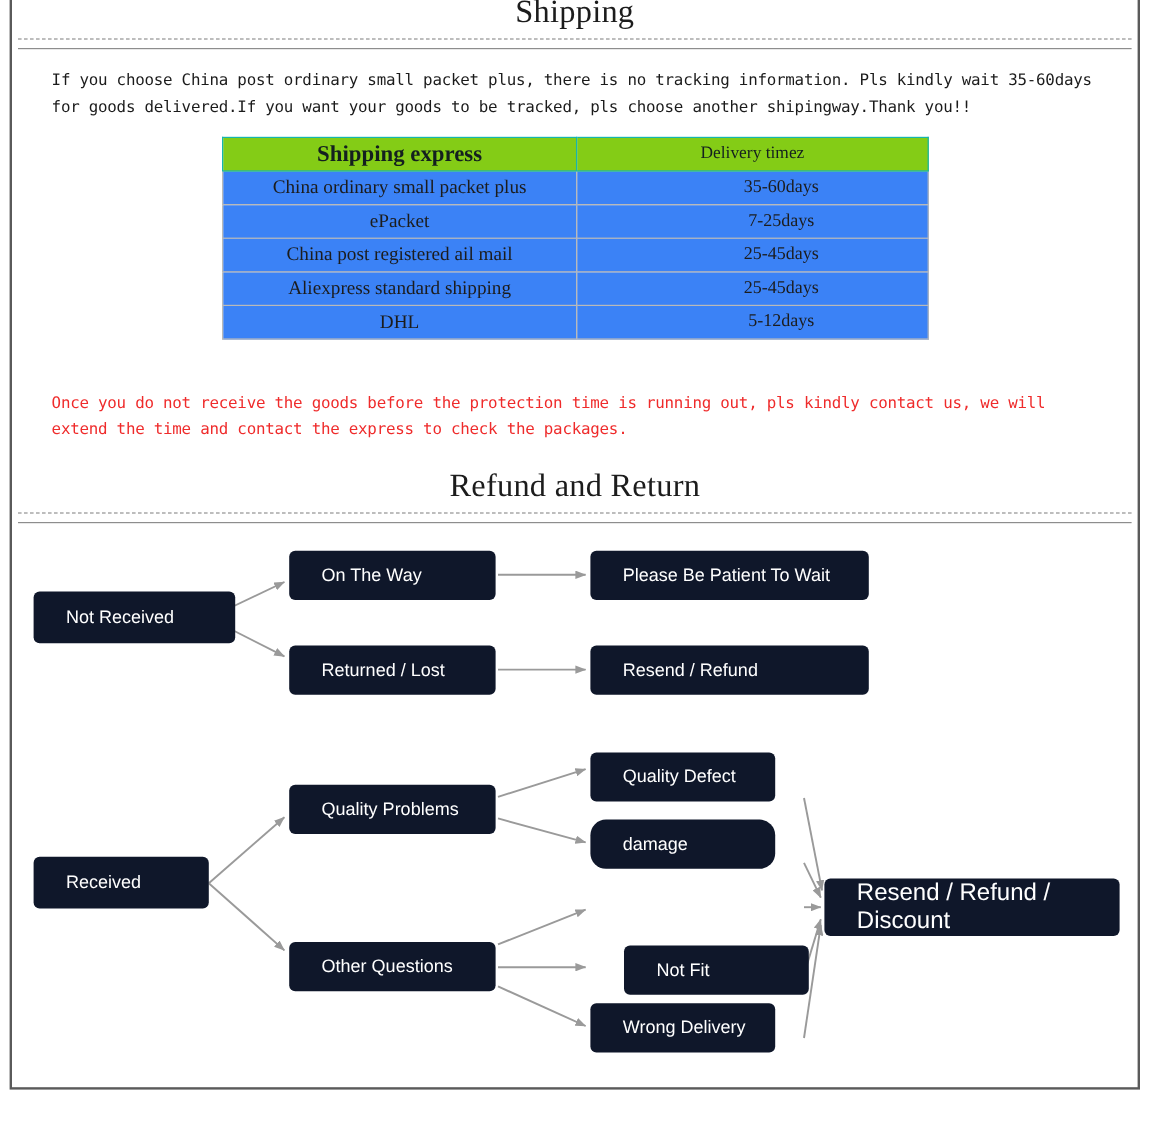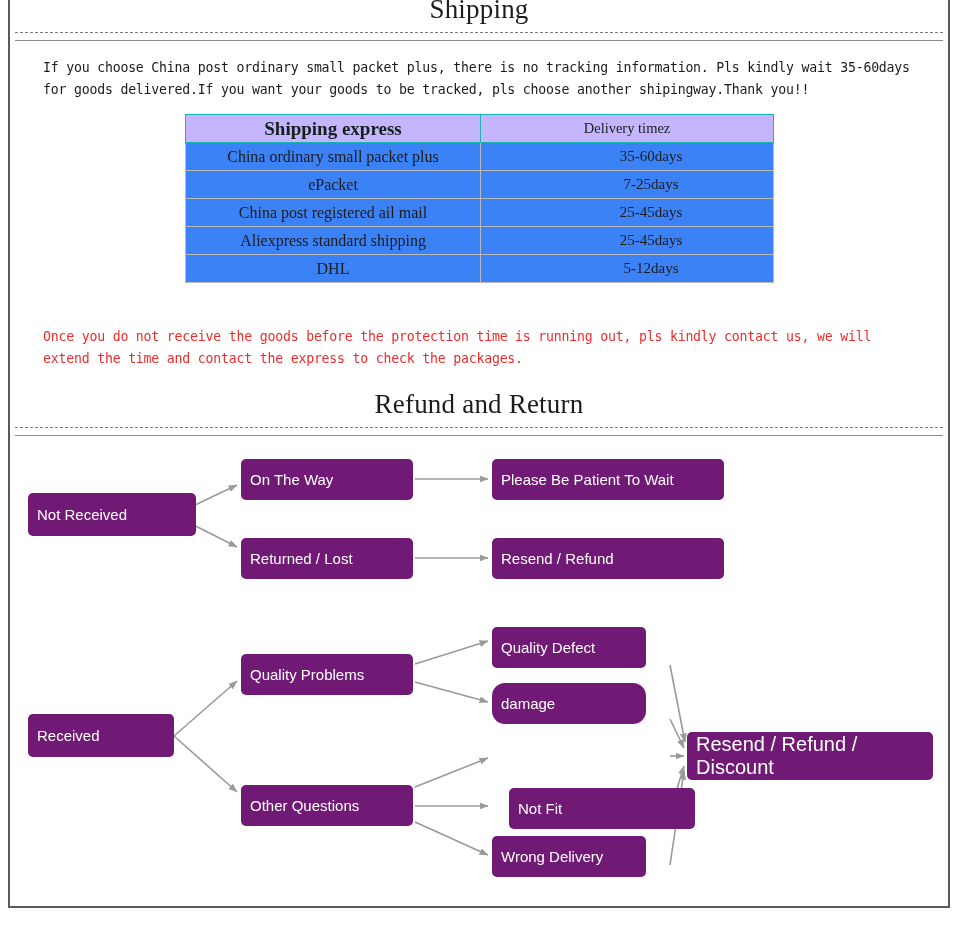--- a/index.html
+++ b/index.html
@@ -93,21 +93,21 @@
     table-layout: fixed;
   }
   #shipping-table td, #shipping-table th {
     border: 1px solid #b9b9b9;
     text-align: center;
     font-family: "Liberation Serif", serif;
     color: #1c1c1c;
     padding: 0;
   }
   #shipping-table thead th {
-    background: #c4b5fd;
+    background: #84cc16;
     border-color: #16b5ad;
     height: 27px;
     color: #14201f;
   }
   .th-express {
     font-size: 19px;
     font-weight: bold;
   }
   .th-time {
     font-size: 14.5px;
@@ -134,29 +134,29 @@
     height: 471px;
   }
   #flow-svg {
     position: absolute;
     left: 0; top: 0;
     width: 928px;
     height: 471px;
   }
   .node {
     position: absolute;
-    background: #701a75;
+    background: #0f172a;
     border-radius: 5px;
     color: #ffffff;
     font-family: "Liberation Sans", sans-serif;
     font-size: 15px;
     display: flex;
     align-items: center;
     box-sizing: border-box;
-    padding-left: 9px;
+    padding-left: 27px;
   }
   .node-final { font-size: 20px; }
 </style>
 </head>
 <body>
 
 <div class="page-frame"></div>
 
 <div class="section-heading" id="heading-shipping">Shipping</div>
 
@@ -254,19 +254,19 @@
 
   <div class="node" style="left:226px; top:217px; width:172px; height:41px;">Quality Problems</div>
 
   <div class="node" style="left:226px; top:348px; width:172px; height:41px;">Other Questions</div>
 
   <div class="node" style="left:477px; top:190px; width:154px; height:41px;">Quality Defect</div>
 
   <div class="node" style="left:477px; top:246px; width:154px; height:41px;border-radius:13px;">damage</div>
 
 
-  <div class="node" style="left:494px; top:351px; width:186px; height:41px;">Not Fit</div>
+  <div class="node" style="left:505px; top:351px; width:154px; height:41px;">Not Fit</div>
 
   <div class="node" style="left:477px; top:399px; width:154px; height:41px;">Wrong Delivery</div>
 
   <div class="node node-final" style="left:672px; top:295px; width:246px; height:48px;">Resend / Refund / Discount</div>
 
 </div>
 
 </body></html>

